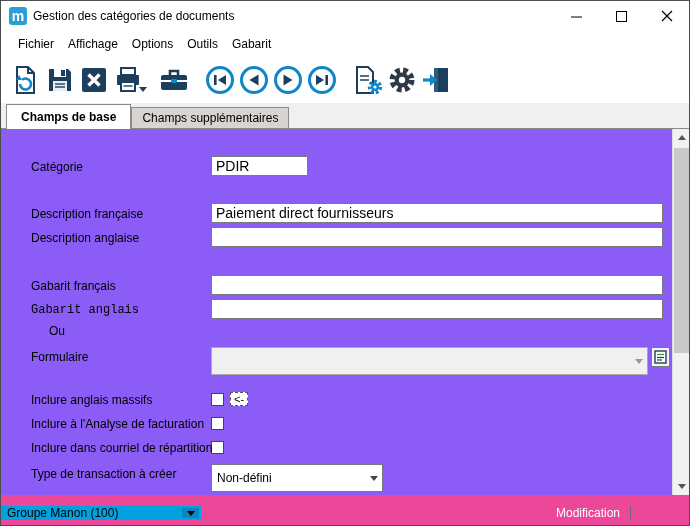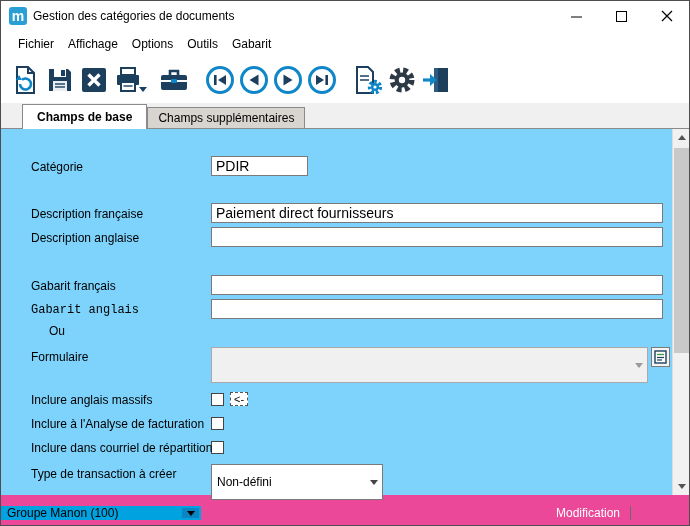--- a/index.html
+++ b/index.html
@@ -19,30 +19,30 @@
   
   .menubar { height:26px; display:flex; align-items:center; background:#fff; padding-left:10px; gap:0; }
   .menu-item { padding:4px 7px; }
   
   .toolbar { height:46px; display:flex; align-items:center; background:#fff; padding-left:8px; }
   .tbtn { width:34px; height:36px; display:flex; align-items:center; justify-content:center; position:relative; }
   .tbtn.gap { margin-left:12px; }
   .print-caret { position:absolute; right:-2px; bottom:6px; width:0; height:0;
     border-left:4px solid transparent; border-right:4px solid transparent; border-top:5px solid #1c3f5e; }
   
-  .tabrow { height:25px; background:#f0f0f0; display:flex; align-items:flex-end; padding-left:21px; }
+  .tabrow { height:25px; background:#f0f0f0; display:flex; align-items:flex-end; padding-left:5px; }
   .tab { border:1px solid #8a8a8a; border-bottom:none; padding:4px 14px 4px 14px; }
   .tab.active { background:#fff; font-weight:bold; height:25px; position:relative; z-index:2; margin-bottom:-1px; padding-top:5px; }
   .tab.inactive { background:#d8d5d0; height:21px; padding:3px 10px; font-size:12px; }
   
-  .form-area { height:367px; background:#7dd3fc; border-top:1px solid #8a8a8a; position:relative; }
+  .form-area { height:367px; background:#8b5cf6; border-top:1px solid #8a8a8a; position:relative; }
   .flabel { position:absolute; left:30px; white-space:nowrap; }
   .tinput { position:absolute; height:20px; border:1px solid #7a7a7a; background:#fff;
     font-family:"Liberation Sans",sans-serif; font-size:14px; padding:0 4px; }
-  .combo { position:absolute; height:36px; border:1px solid #7a7a7a; background:#fff;
+  .combo { position:absolute; height:28px; border:1px solid #7a7a7a; background:#fff;
     display:flex; align-items:center; padding-left:5px; }
   .combo.disabled { background:#f0f0f0; border-color:#a9a9a9; }
   .combo .caret-zone { margin-left:auto; width:17px; height:100%; display:flex; align-items:center; justify-content:center; }
   .caret-down { width:0; height:0; border-left:4px solid transparent; border-right:4px solid transparent; border-top:5px solid #444; }
   .combo.disabled .caret-down { border-top-color:#9a9a9a; }
   .checkbox { position:absolute; width:13px; height:13px; border:1px solid #454545; background:#fff; }
   .cursor-marker { position:absolute; font-size:11px; border:1px dashed #555; padding:0 3px; background:#fff; }
   .lookup-btn { position:absolute; width:19px; height:20px; border:1px solid #7a7a7a; background:#f4f4f4;
     display:flex; align-items:center; justify-content:center; }
   

